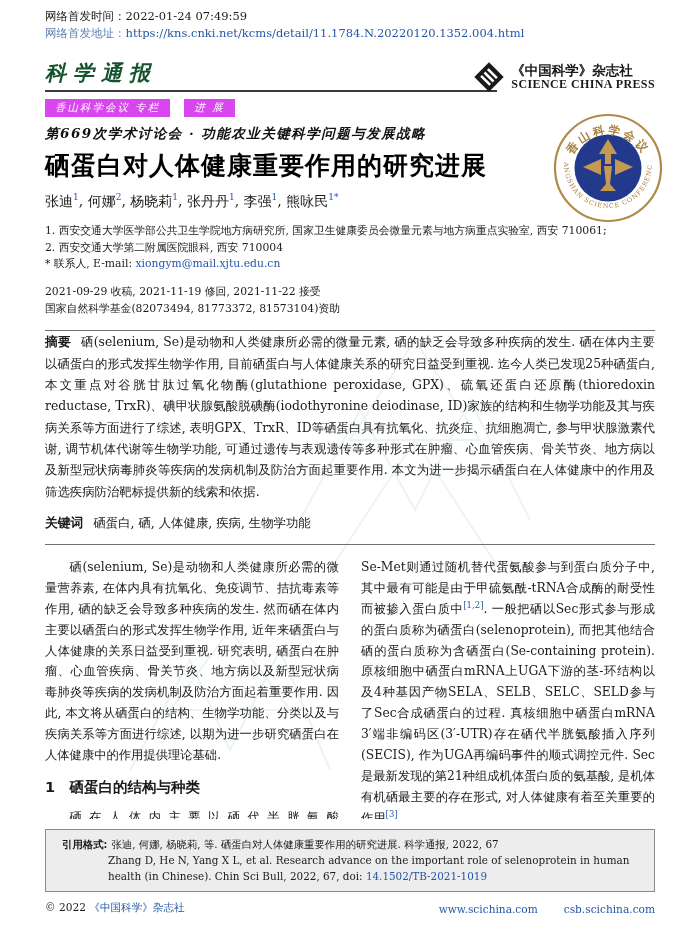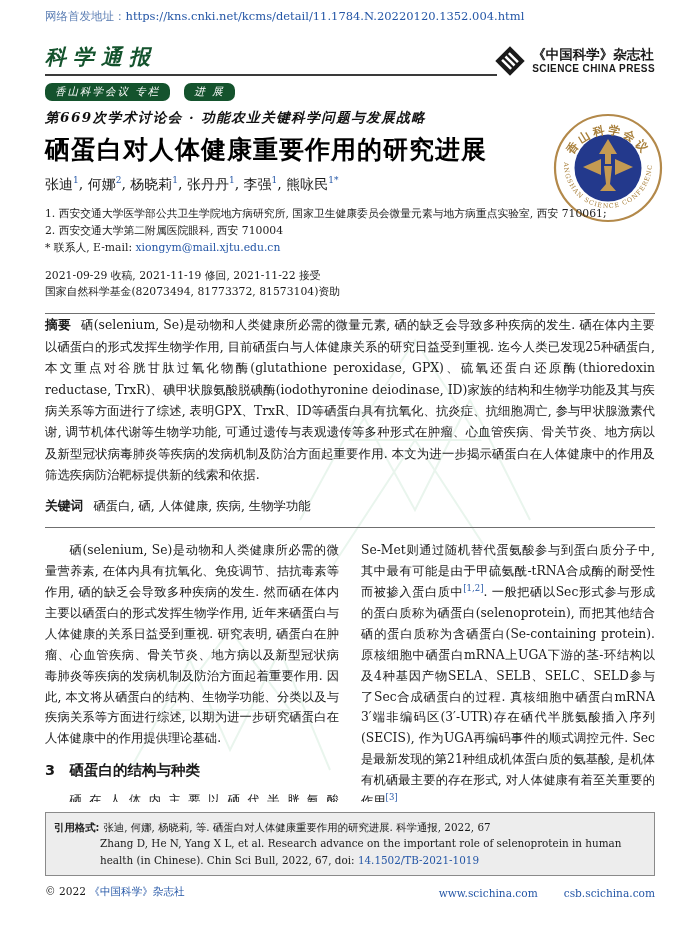--- a/index.html
+++ b/index.html
@@ -16,28 +16,28 @@
   .preprint{font-size:11.5px;line-height:1.45;}
   .preprint .lbl{color:#1a1a1a;}
   .preprint .lbl-blue{color:#5d7fb4;}
   .link{color:#2456a6;text-decoration:none;cursor:pointer;}
   
   .masthead{position:relative;margin-top:18px;height:78px;}
   .journal-logo{font-family:"DejaVu Serif",serif;font-weight:bold;font-style:italic;
     font-size:21px;letter-spacing:7px;color:#14532d;}
   .mast-rule{width:452px;border-bottom:2px solid #3a3a3a;margin-top:3px;}
   .badges{margin-top:7px;display:flex;gap:14px;}
-  .badge{background:#14532d;color:#fff;font-size:10.5px;padding:2px 10px;
-    font-style:italic;letter-spacing:2px;white-space:nowrap;border-radius:7px;}
+  .badge{background:#d946ef;color:#fff;font-size:10.5px;padding:2px 10px;
+    font-style:italic;letter-spacing:2px;white-space:nowrap;}
   .conference{margin-top:8px;font-weight:bold;font-style:italic;font-size:13.5px;
     letter-spacing:1.5px;color:#111;}
   .press{position:absolute;right:0;top:2px;display:flex;align-items:center;gap:6px;}
   .press-text{line-height:1.15;}
   .press-cn{font-weight:bold;font-size:13.5px;font-family:"DejaVu Sans",sans-serif;}
-  .press-en{font-weight:bold;font-size:10px;letter-spacing:.4px;font-family:Liberation Sans, sans-serif;}
+  .press-en{font-weight:bold;font-size:12px;letter-spacing:.4px;font-family:Liberation Serif, serif;}
   
   .seal{position:absolute;top:112px;right:36px;z-index:0;}
   
   .title{margin-top:12px;font-family:"DejaVu Sans","Liberation Sans",sans-serif;
     font-weight:700;font-size:25px;letter-spacing:1px;color:#000;}
   .authors{margin-top:10px;font-size:14px;}
   .authors sup{color:#2456a6;font-size:9px;}
   .affils{margin-top:12px;font-size:10.8px;line-height:1.55;color:#222;}
   .dates{margin-top:11px;font-size:10.8px;line-height:1.55;}
   hr.thin{border:none;border-top:1px solid #6f6f6f;margin:12px 0 0 0;}
@@ -47,21 +47,21 @@
   .keywords{margin-top:13px;font-size:12.4px;}
   
   .columns{margin-top:12px;display:flex;gap:22px;height:262px;overflow:hidden;}
   .col{flex:1;font-size:12.3px;line-height:1.7;text-align:justify;}
   .col p{margin:0;text-indent:2em;}
   .sec-head{font-family:"DejaVu Sans",sans-serif;font-weight:700;font-size:14.5px;
     margin:9px 0 7px 0;text-indent:0;}
   .ref{color:#2456a6;font-size:8.5px;vertical-align:super;line-height:0;}
   
   .cite-box{margin-top:10px;border:1px solid #8a8a8a;background:#ededed;
-    padding:6px 10px 7px 8px;font-size:10.4px;line-height:1.55;}
+    padding:6px 10px 7px 16px;font-size:10.4px;line-height:1.55;}
   .cite-label{font-weight:bold;margin-right:4px;}
   .cite-en{padding-left:46px;}
   
   .footer{margin-top:9px;display:flex;justify-content:space-between;
     font-size:10.6px;align-items:flex-end;}
   .footer-links{display:flex;gap:26px;}
 </style>
 </head>
 <body>
 
@@ -99,20 +99,23 @@
     </text>
     <text font-size="6.3" fill="#a87f3a" letter-spacing="1">
       <textPath href="#sealBot" startOffset="50%" text-anchor="middle">XIANGSHAN SCIENCE CONFERENCES</textPath>
     </text>
   </svg>
 
   <div class="content">
 
     <div class="preprint">
       <div>
+        <span class="lbl">网络首发时间：</span><span>2022-01-24 07:49:59</span>
+      </div>
+      <div>
         <span class="lbl-blue">网络首发地址：</span><a class="link">https://kns.cnki.net/kcms/detail/11.1784.N.20220120.1352.004.html</a>
       </div>
     </div>
 
     <div class="masthead">
       <div class="journal-logo">科学通报</div>
       <div class="mast-rule"></div>
       <div class="badges">
         <span class="badge">香山科学会议 专栏</span>
         <span class="badge">进 展</span>
@@ -159,21 +162,21 @@
 
     <div class="keywords">
       <span class="blabel">关键词</span><span>硒蛋白, 硒, 人体健康, 疾病, 生物学功能</span>
     </div>
 
     <hr class="thin">
 
     <div class="columns">
       <div class="col">
         <p>硒(selenium, Se)是动物和人类健康所必需的微量营养素, 在体内具有抗氧化、免疫调节、拮抗毒素等作用, 硒的缺乏会导致多种疾病的发生. 然而硒在体内主要以硒蛋白的形式发挥生物学作用, 近年来硒蛋白与人体健康的关系日益受到重视. 研究表明, 硒蛋白在肿瘤、心血管疾病、骨关节炎、地方病以及新型冠状病毒肺炎等疾病的发病机制及防治方面起着重要作用. 因此, 本文将从硒蛋白的结构、生物学功能、分类以及与疾病关系等方面进行综述, 以期为进一步研究硒蛋白在人体健康中的作用提供理论基础.</p>
-        <div class="sec-head">3　硒蛋白的结构与种类</div>
+        <div class="sec-head">1　硒蛋白的结构与种类</div>
         <p>硒在人体内主要以硒代半胱氨酸(selenocysteine, Sec)和硒代蛋氨酸(selenomethionine, Se-Met)两种形式与蛋白质结合. Sec是由密码子UGA介导的翻译行为,</p>
       </div>
       <div class="col">
         <p style="text-indent:0;"><span>Se-Met则通过随机替代蛋氨酸参与到蛋白质分子中, 其中最有可能是由于甲硫氨酰-tRNA合成酶的耐受性而被掺入蛋白质中</span><span class="ref">[1,2]</span><span>. 一般把硒以Sec形式参与形成的蛋白质称为硒蛋白(selenoprotein), 而把其他结合硒的蛋白质称为含硒蛋白(Se-containing protein). 原核细胞中硒蛋白mRNA上UGA下游的茎-环结构以及4种基因产物SELA、SELB、SELC、SELD参与了Sec合成硒蛋白的过程. 真核细胞中硒蛋白mRNA 3′端非编码区(3′-UTR)存在硒代半胱氨酸插入序列(SECIS), 作为UGA再编码事件的顺式调控元件. Sec是最新发现的第21种组成机体蛋白质的氨基酸, 是机体有机硒最主要的存在形式, 对人体健康有着至关重要的作用</span><span class="ref">[3]</span><span>.</span></p>
 
       </div>
     </div>
 
     <div class="cite-box">
       <div>

